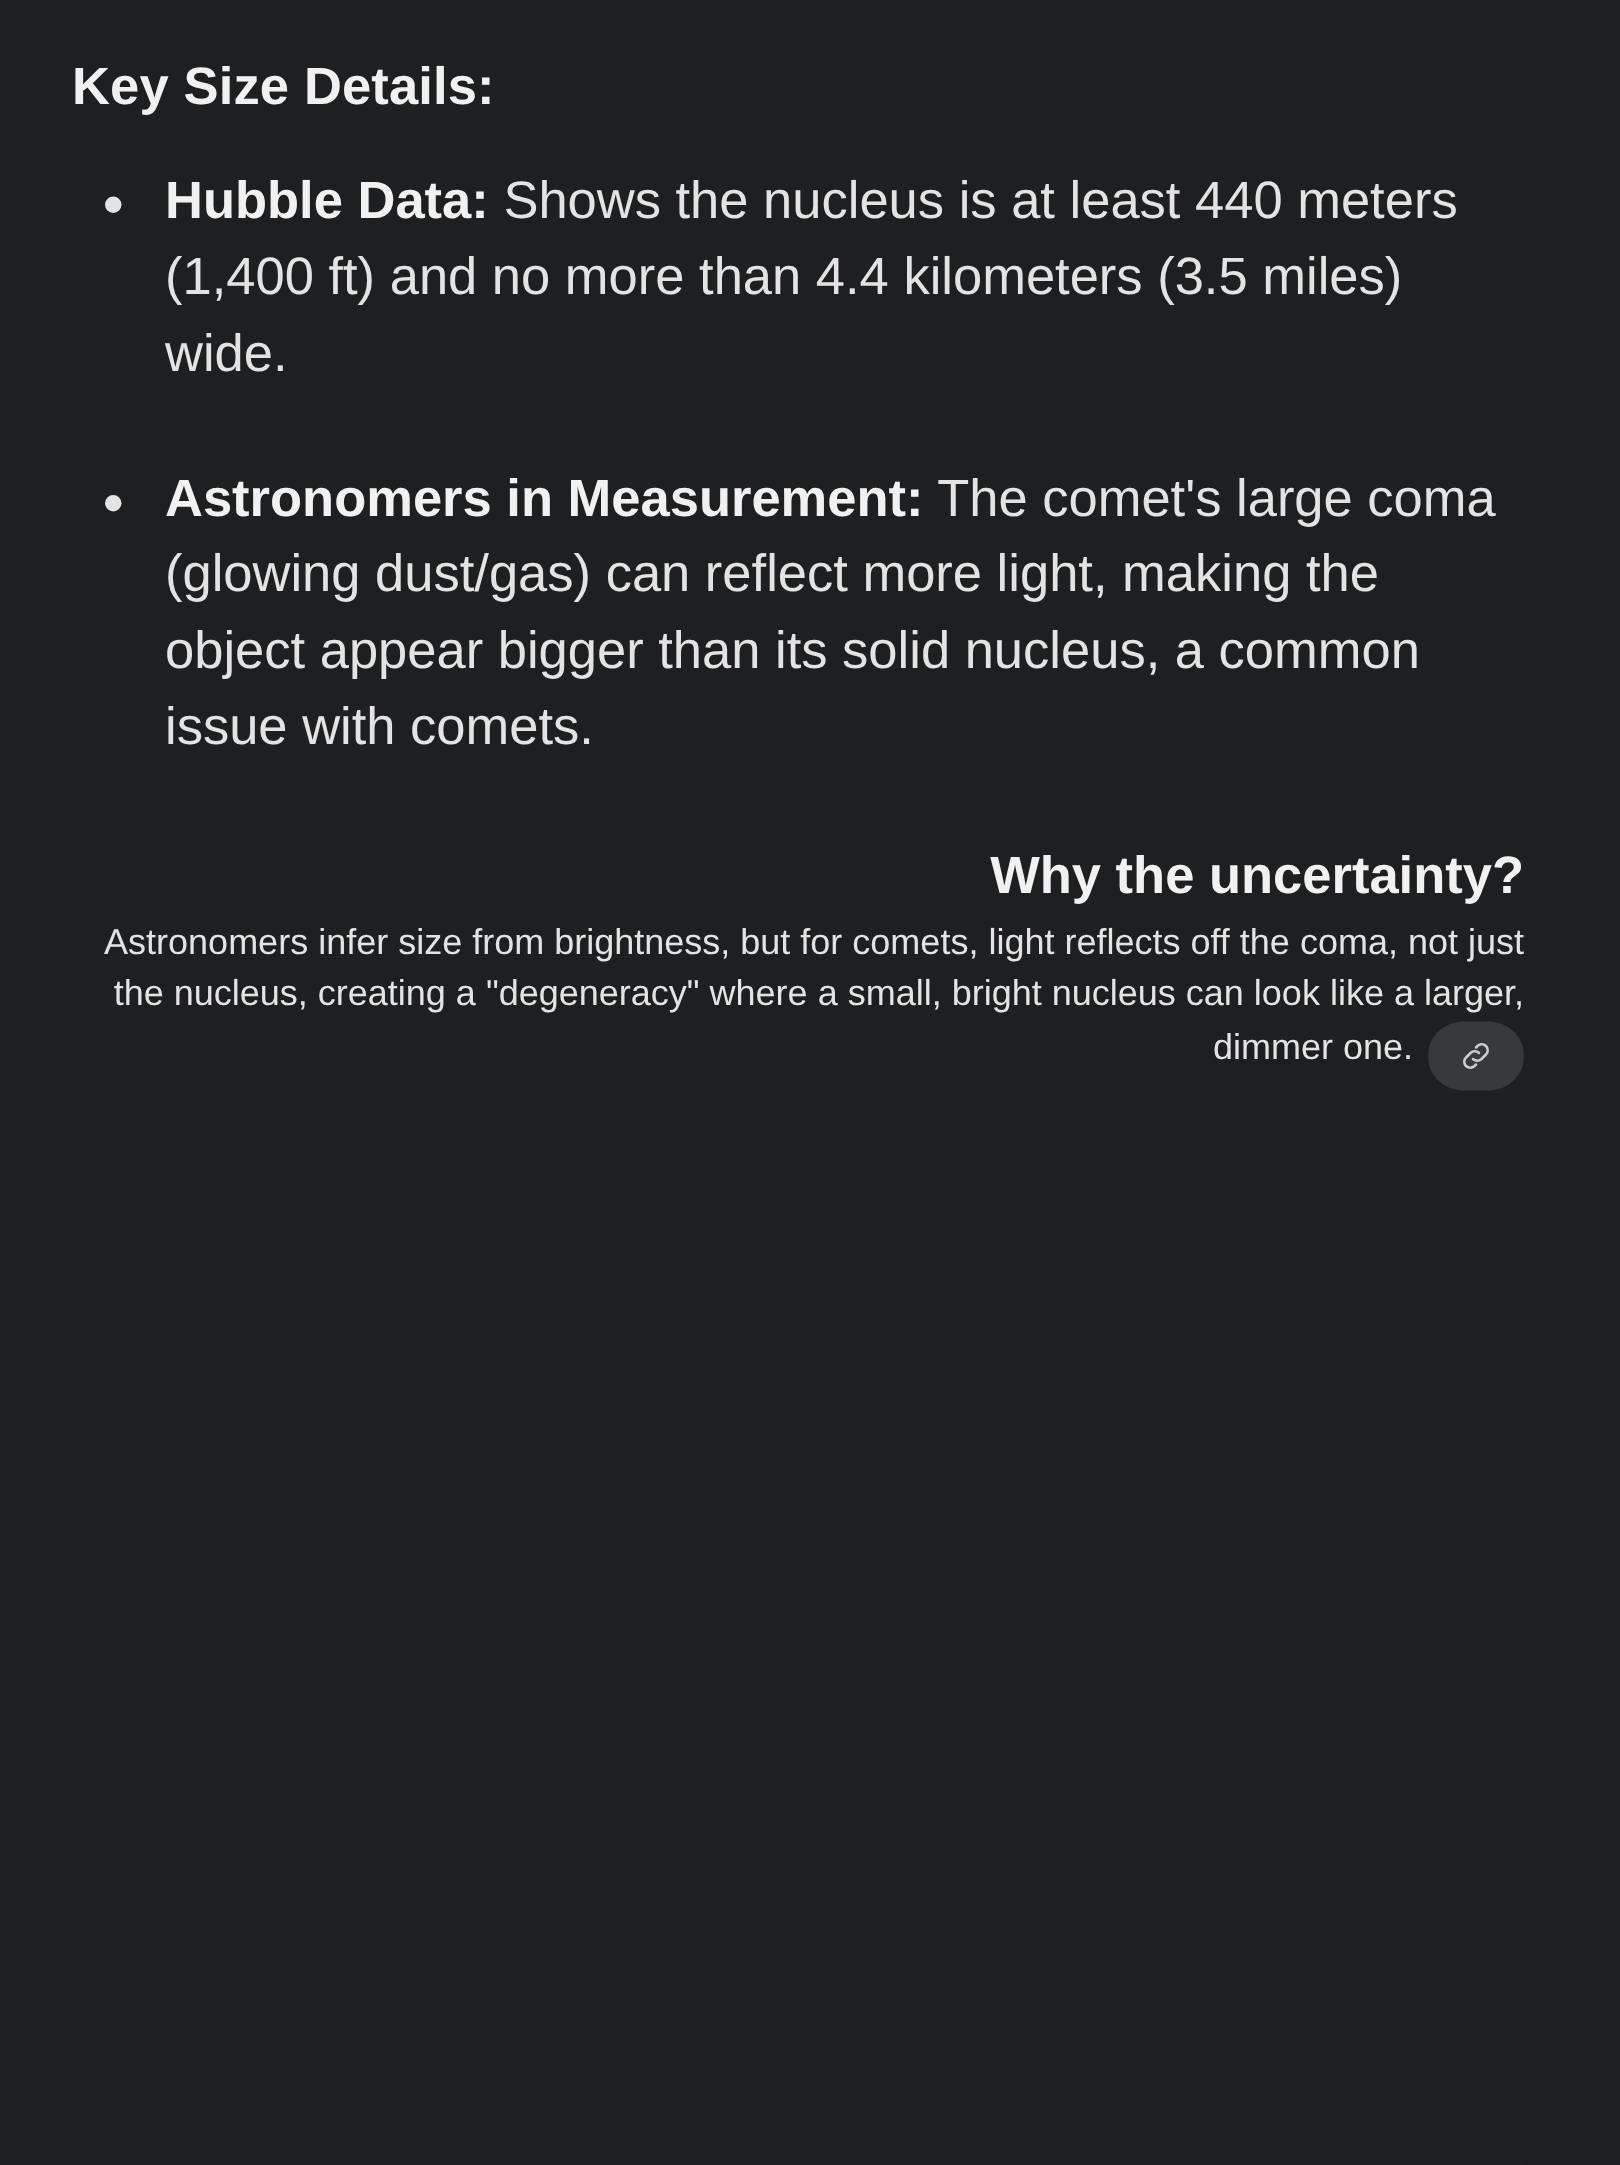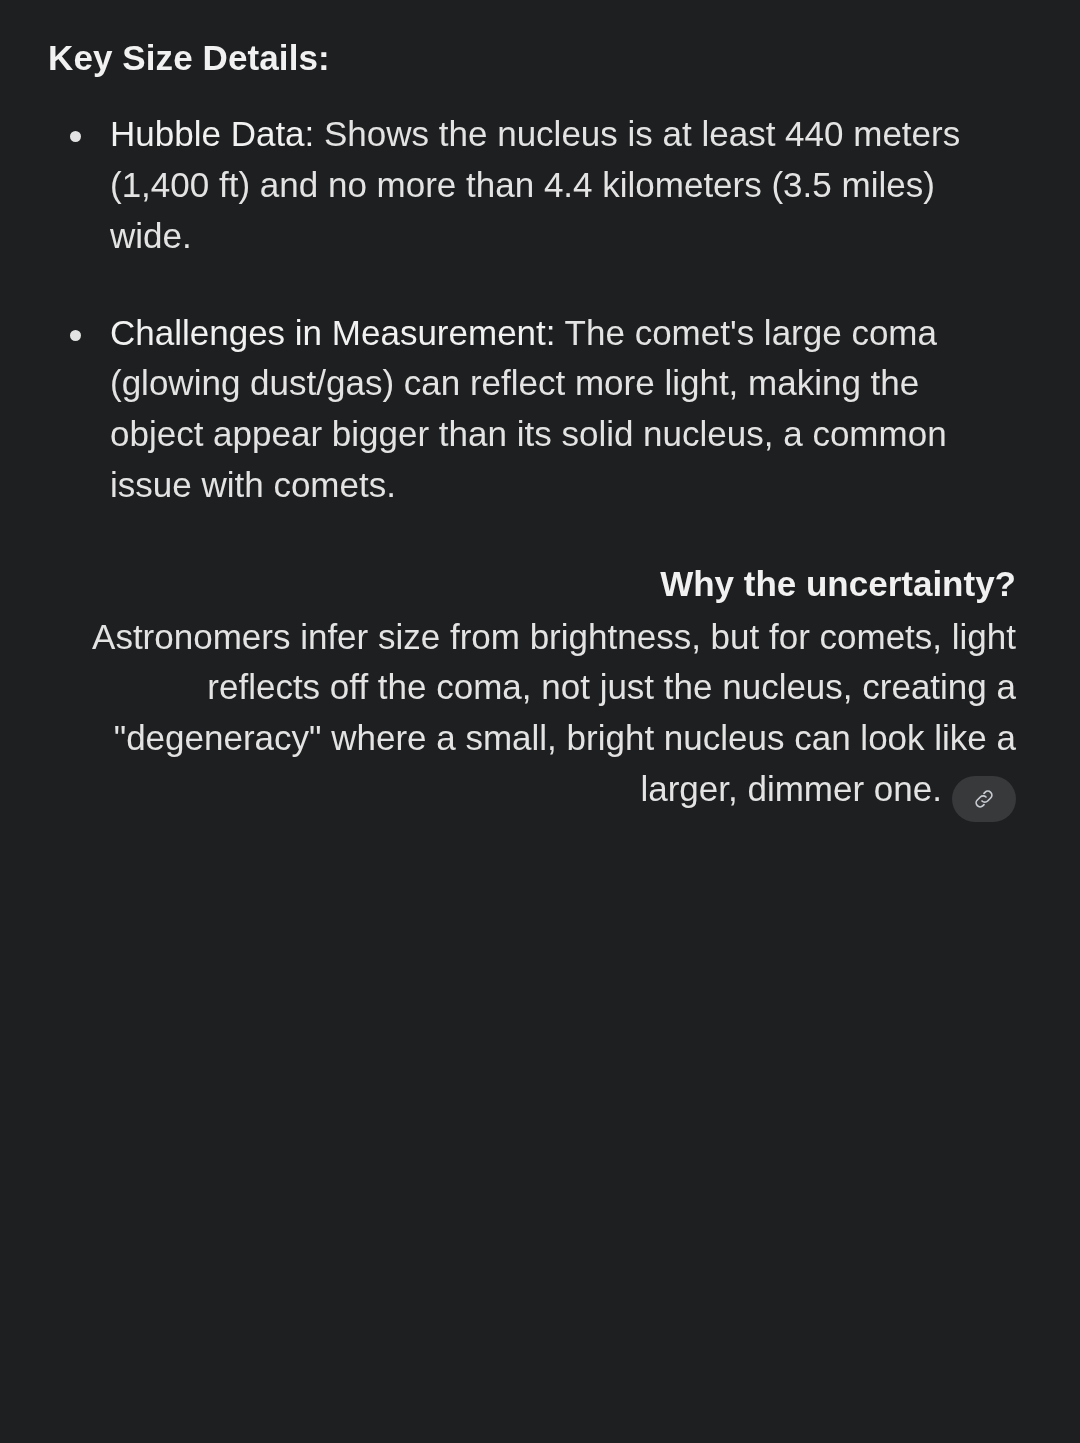--- a/index.html
+++ b/index.html
@@ -50,36 +50,36 @@
     content: "";
     position: absolute;
     left: 22px;
     top: 22px;
     width: 11px;
     height: 11px;
     border-radius: 50%;
     background: #e3e3e3;
   }
   .lead {
-    font-weight: normal;
+    font-weight: bold;
     color: #f1f1f1;
   }
   .why-block {
     margin-top: 48px;
     text-align: right;
   }
   .why-title {
     font-size: 35px;
     font-weight: bold;
     color: #f1f1f1;
     line-height: 1.4;
     margin: 0 0 4px 0;
   }
   .why-body {
-    font-size: 35px;
+    font-size: 24px;
     line-height: 1.45;
     color: #e3e3e3;
     margin: 0;
     padding-bottom: 30px;
   }
   .cite-chip {
     display: inline-flex;
     align-items: center;
     justify-content: center;
     width: 64px;
@@ -107,21 +107,21 @@
 
 <div class="page">
 
   <div class="section-title">Key Size Details:</div>
 
   <ul class="bullets">
     <li>
       <span class="lead">Hubble Data:</span><span> Shows the nucleus is at least 440 meters (1,400 ft) and no more than 4.4 kilometers (3.5 miles) wide.</span>
     </li>
     <li>
-      <span class="lead">Challenges in Measurement:</span><span> The comet's large coma (glowing dust/gas) can reflect more light, making the object appear bigger than its solid nucleus, a common issue with comets.</span>
+      <span class="lead">Astronomers in Measurement:</span><span> The comet's large coma (glowing dust/gas) can reflect more light, making the object appear bigger than its solid nucleus, a common issue with comets.</span>
     </li>
   </ul>
 
   <div class="why-block">
     <div class="why-title">Why the uncertainty?</div>
     <p class="why-body"><span>Astronomers infer size from brightness, but for comets, light reflects off the coma, not just the nucleus, creating a "degeneracy" where a small, bright nucleus can look like a larger, dimmer one.</span><span class="cite-chip">
           <svg viewBox="0 0 24 24">
             <path d="M10 14a4 4 0 0 0 5.66 0l3-3a4 4 0 0 0-5.66-5.66l-1 1"></path>
             <path d="M14 10a4 4 0 0 0-5.66 0l-3 3a4 4 0 0 0 5.66 5.66l1-1"></path>
           </svg>

